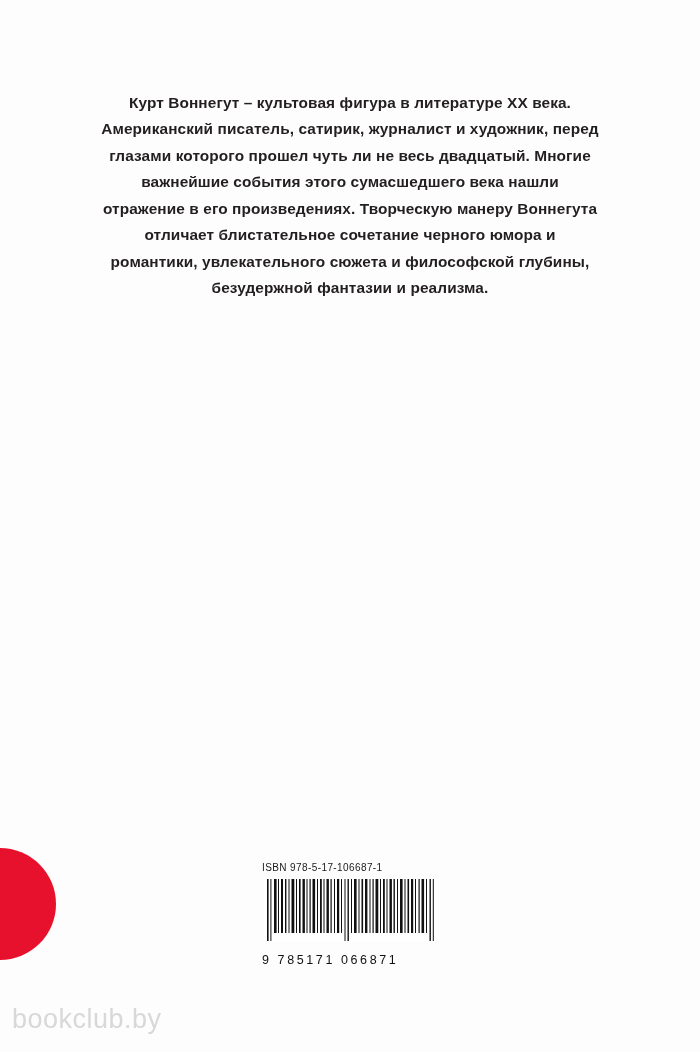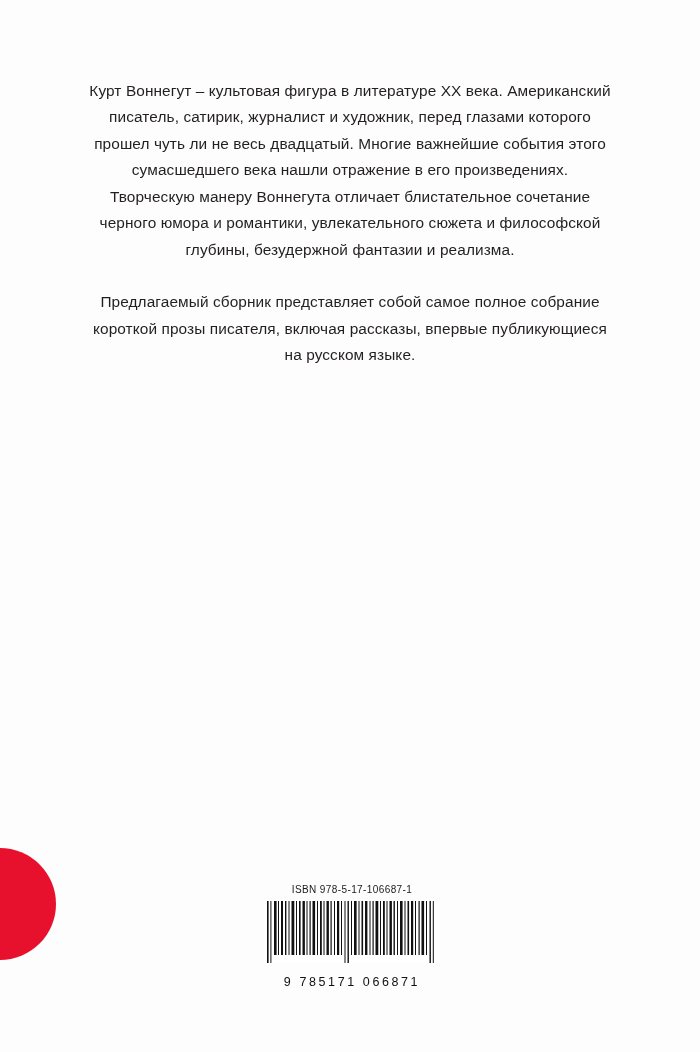--- a/index.html
+++ b/index.html
@@ -27,48 +27,49 @@
   
   .blurb {
     position: absolute;
     left: 88px;
     top: 78px;
     width: 524px;
     text-align: center;
     color: #231f20;
   }
   .blurb p {
-    margin: 0;
+    margin: 12px;
     font-size: 15.4px;
     line-height: 1.72;
     letter-spacing: 0.1px;
     color: #231f20;
+    font-weight: bold;
   }
   .blurb p.second {
     margin-top: 26px;
   }
 
   
   .red-blob {
     position: absolute;
     left: -56px;
     top: 848px;
     width: 112px;
     height: 112px;
     background: #e8112d;
     border-radius: 50%;
   }
 
   
   .barcode-area {
     position: absolute;
     left: 262px;
-    top: 884px;
+    top: 862px;
     width: 180px;
-    text-align: center;
+    text-align: left;
   }
   .isbn-text {
     font-size: 10px;
     letter-spacing: 0.4px;
     color: #1a1a1a;
     font-family: "Liberation Sans", sans-serif;
     margin-bottom: 6px;
   }
   .barcode {
     width: 176px;
@@ -96,21 +97,20 @@
     user-select: none;
   }
 </style>
 </head>
 <body>
 
 <div class="page">
 
   <div class="blurb">
     <p class="first">Курт Воннегут – культовая фигура в литературе XX века. Американский писатель, сатирик, журналист и художник, перед глазами которого прошел чуть ли не весь двадцатый. Многие важнейшие события этого сумасшедшего века нашли отражение в его произведениях.  Творческую манеру Воннегута отличает блистательное сочетание черного юмора и романтики, увлекательного сюжета и философской глубины, безудержной фантазии и реализма.</p>
-    <p class="second">Предлагаемый сборник представляет собой самое полное собрание короткой прозы писателя, включая рассказы, впервые публикующиеся на русском языке.</p>
   </div>
 
   <div class="red-blob"></div>
 
   <div class="barcode-area">
     <div class="isbn-text">ISBN 978-5-17-106687-1</div>
     <svg class="barcode" viewBox="0 0 176 62" preserveAspectRatio="none">
       <rect x="0" y="0" width="176" height="62" fill="#ffffff"></rect>
       <g fill="#111111">
         <rect x="3" y="0" width="1.6" height="62"></rect>
@@ -159,14 +159,15 @@
         <rect x="154.5" y="0" width="1.2" height="54"></rect>
         <rect x="157.5" y="0" width="2.6" height="54"></rect>
         <rect x="162" y="0" width="1" height="54"></rect>
         <rect x="165.5" y="0" width="1.4" height="62"></rect>
         <rect x="168.8" y="0" width="1" height="62"></rect>
       </g>
     </svg>
     <div class="barcode-digits">9 785171 066871</div>
   </div>
 
+  <div class="watermark">bookclub.by</div>
 
 </div>
 
 </body></html>

